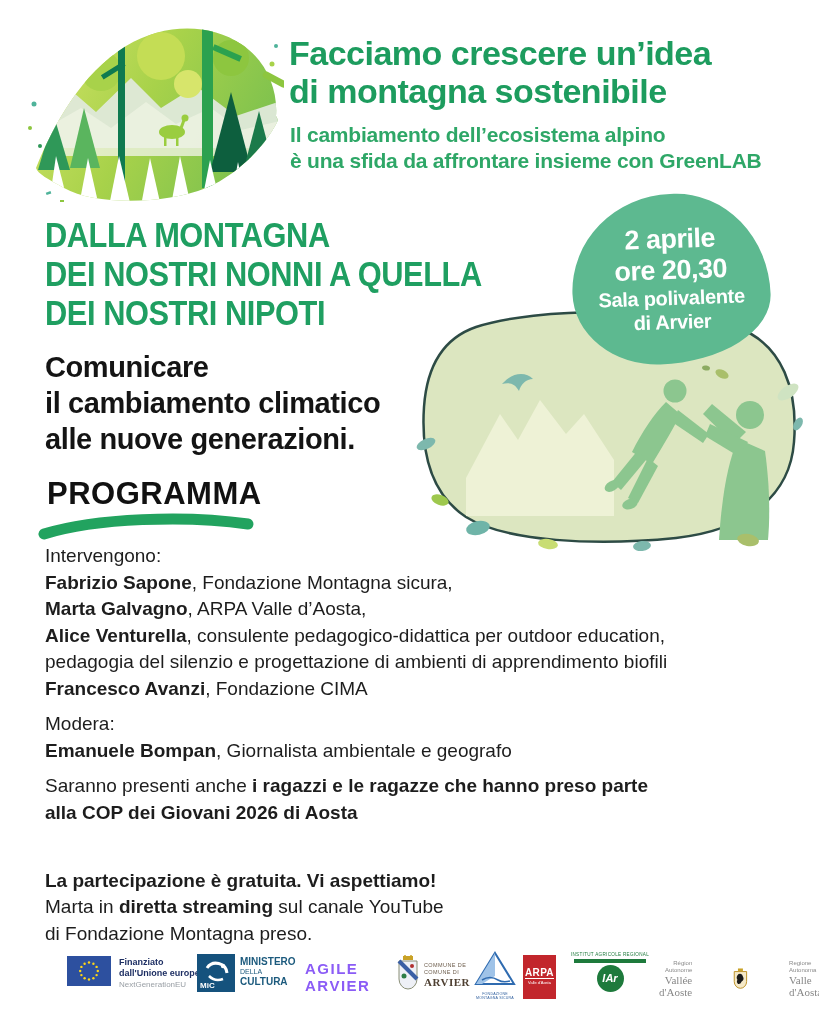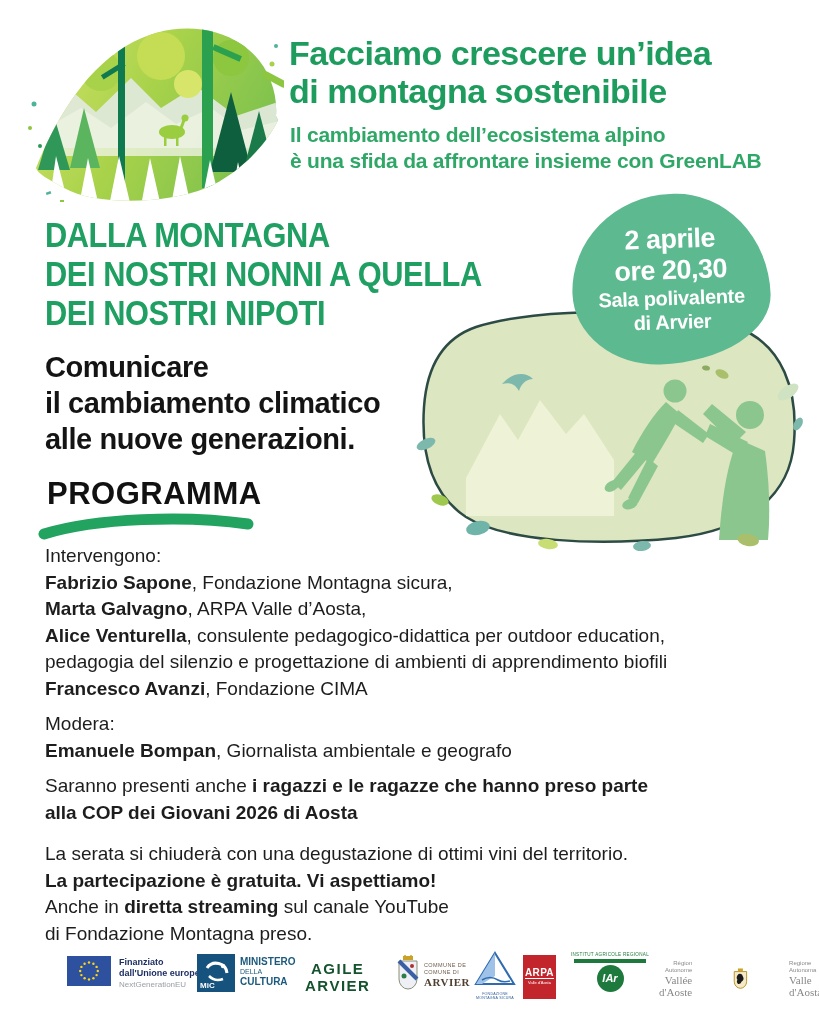--- a/index.html
+++ b/index.html
@@ -47,22 +47,22 @@
   .footer-item{position:absolute;}
   .eu-logo{left:45px;top:956px;display:flex;align-items:flex-start;padding-left:22px;}
   .eu-text{margin-left:8px;padding-top:1px;}
   .eu-text .t1,.eu-text .t2{font-size:9px;font-weight:bold;color:#1e2f63;line-height:11px;}
   .eu-text .t3{font-size:8px;color:#9aa0a6;line-height:11px;}
   .mic-logo{left:197px;top:954px;display:flex;align-items:flex-start;}
   .mic-text{margin-left:5px;color:#1c5a7d;padding-top:2px;}
   .mic-text .t1{font-size:10px;font-weight:bold;line-height:11px;}
   .mic-text .t2{font-size:7px;line-height:9px;}
   .mic-text .t3{font-size:10px;font-weight:bold;line-height:11px;}
-  .agile-logo{left:305px;top:960px;color:#14532d;font-weight:bold;font-size:15px;
-              line-height:17px;letter-spacing:1.5px;text-align:center;}
+  .agile-logo{left:305px;top:960px;color:#8b5cf6;font-weight:bold;font-size:15px;
+              line-height:17px;letter-spacing:1.5px;}
   .arvier-logo{left:396px;top:954px;display:flex;align-items:center;}
   .arvier-text{margin-left:4px;color:#6d5d4c;}
   .arvier-text .t1,.arvier-text .t2{font-size:5.5px;line-height:7px;letter-spacing:0.4px;}
   .arvier-text .t3{font-family:"Liberation Serif", serif;font-size:11px;font-weight:bold;
                    color:#4f4032;line-height:12px;letter-spacing:0.5px;}
   .fms-logo{left:472px;top:950px;width:46px;text-align:center;}
   .fms-label{font-size:3.6px;color:#2f5f9e;line-height:4px;letter-spacing:0.2px;}
   .arpa-logo{left:523px;top:955px;width:33px;height:44px;background:#c2262c;color:#fff;
              text-align:center;}
   .arpa-name{font-size:10px;font-weight:bold;margin-top:12px;letter-spacing:0.3px;
@@ -220,23 +220,23 @@
     </p>
     <p class="p2">
       <span>Modera:</span><br>
       <span class="b">Emanuele Bompan</span><span>, Giornalista ambientale e geografo</span>
     </p>
     <p class="p3">
       <span>Saranno presenti anche </span><span class="b">i ragazzi e le ragazze che hanno preso parte</span><br>
       <span class="b">alla COP dei Giovani 2026 di Aosta</span>
     </p>
     <p class="p4">
-      <span>La serata si chiuderà con una degustazione di ottimi vini del territorio.</span><br>
+      <br>
       <span class="b">La partecipazione è gratuita. Vi aspettiamo!</span><br>
-      <span>Anche in </span><span class="b">diretta streaming</span><span> sul canale YouTube</span><br>
+      <span>Marta in </span><span class="b">diretta streaming</span><span> sul canale YouTube</span><br>
       <span>di Fondazione Montagna preso.</span>
     </p>
   </div>
 
   <div class="footer-item eu-logo">
     <svg width="44" height="30" viewBox="0 0 44 30">
       <rect width="44" height="30" fill="#2d509f"></rect>
       <g fill="#ffd617">
         <circle cx="22" cy="6.5" r="1.2"></circle>
           <circle cx="26.4" cy="7.7" r="1.2"></circle>

